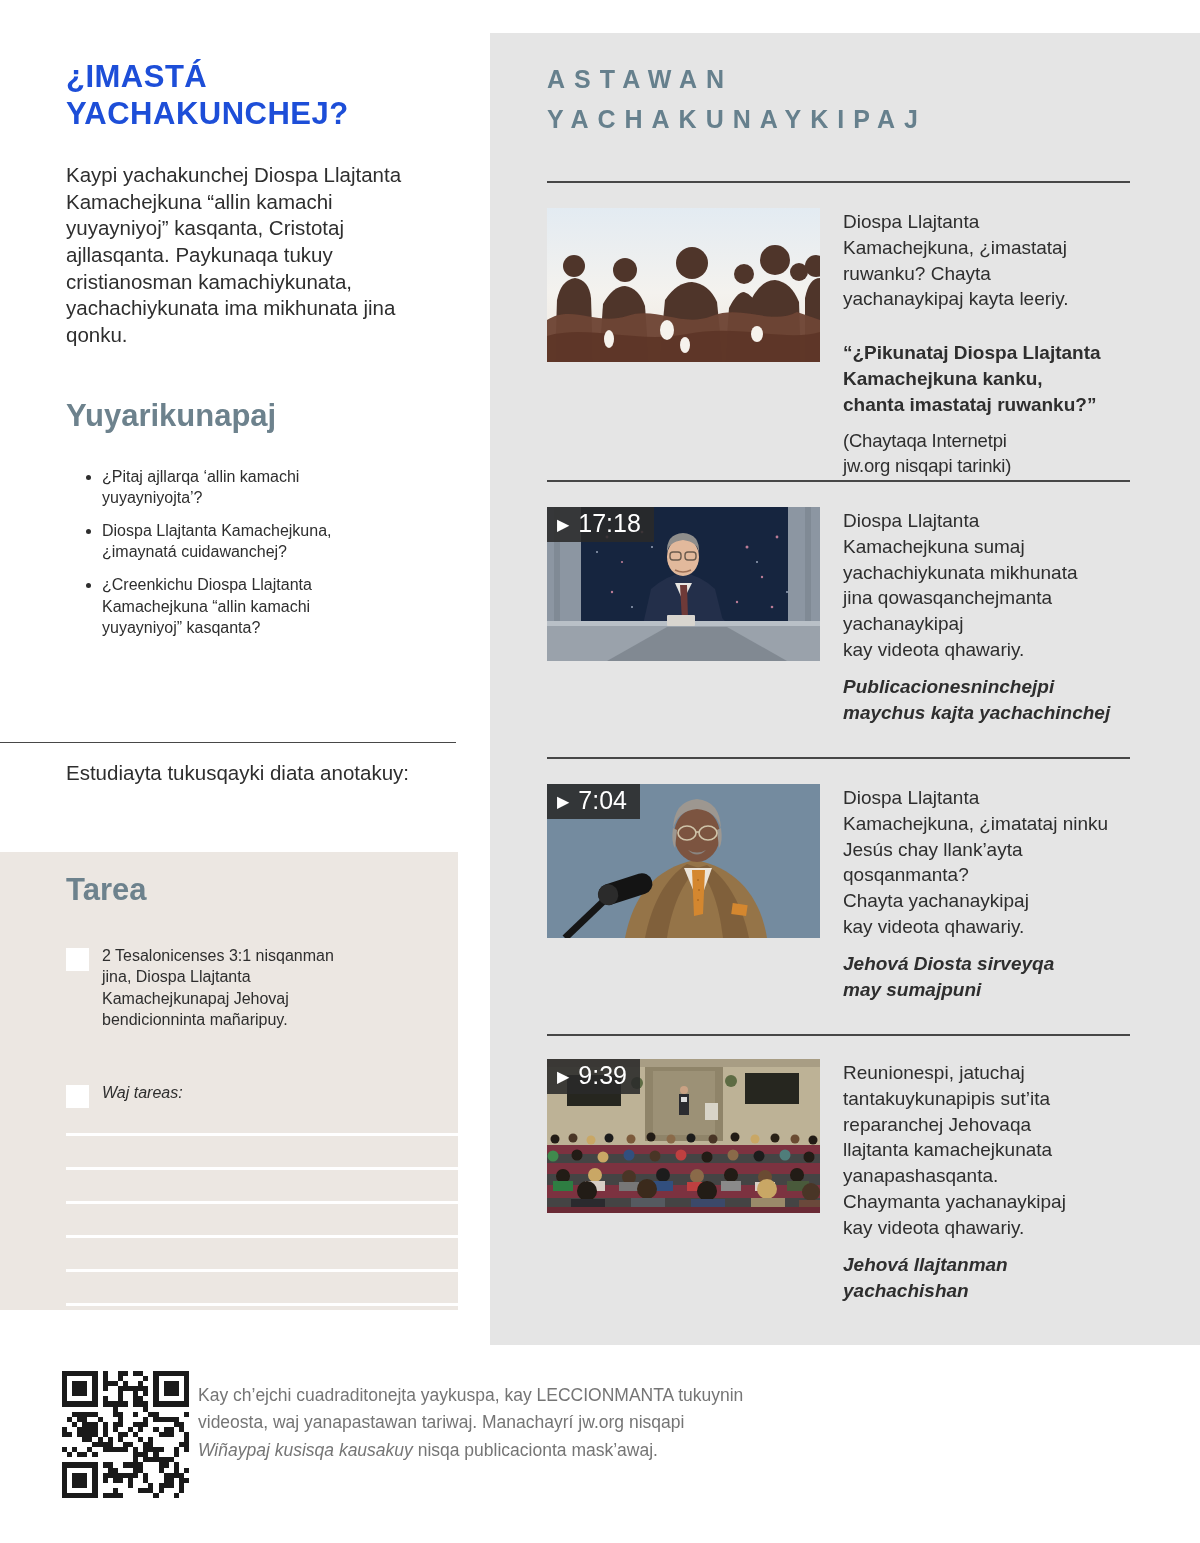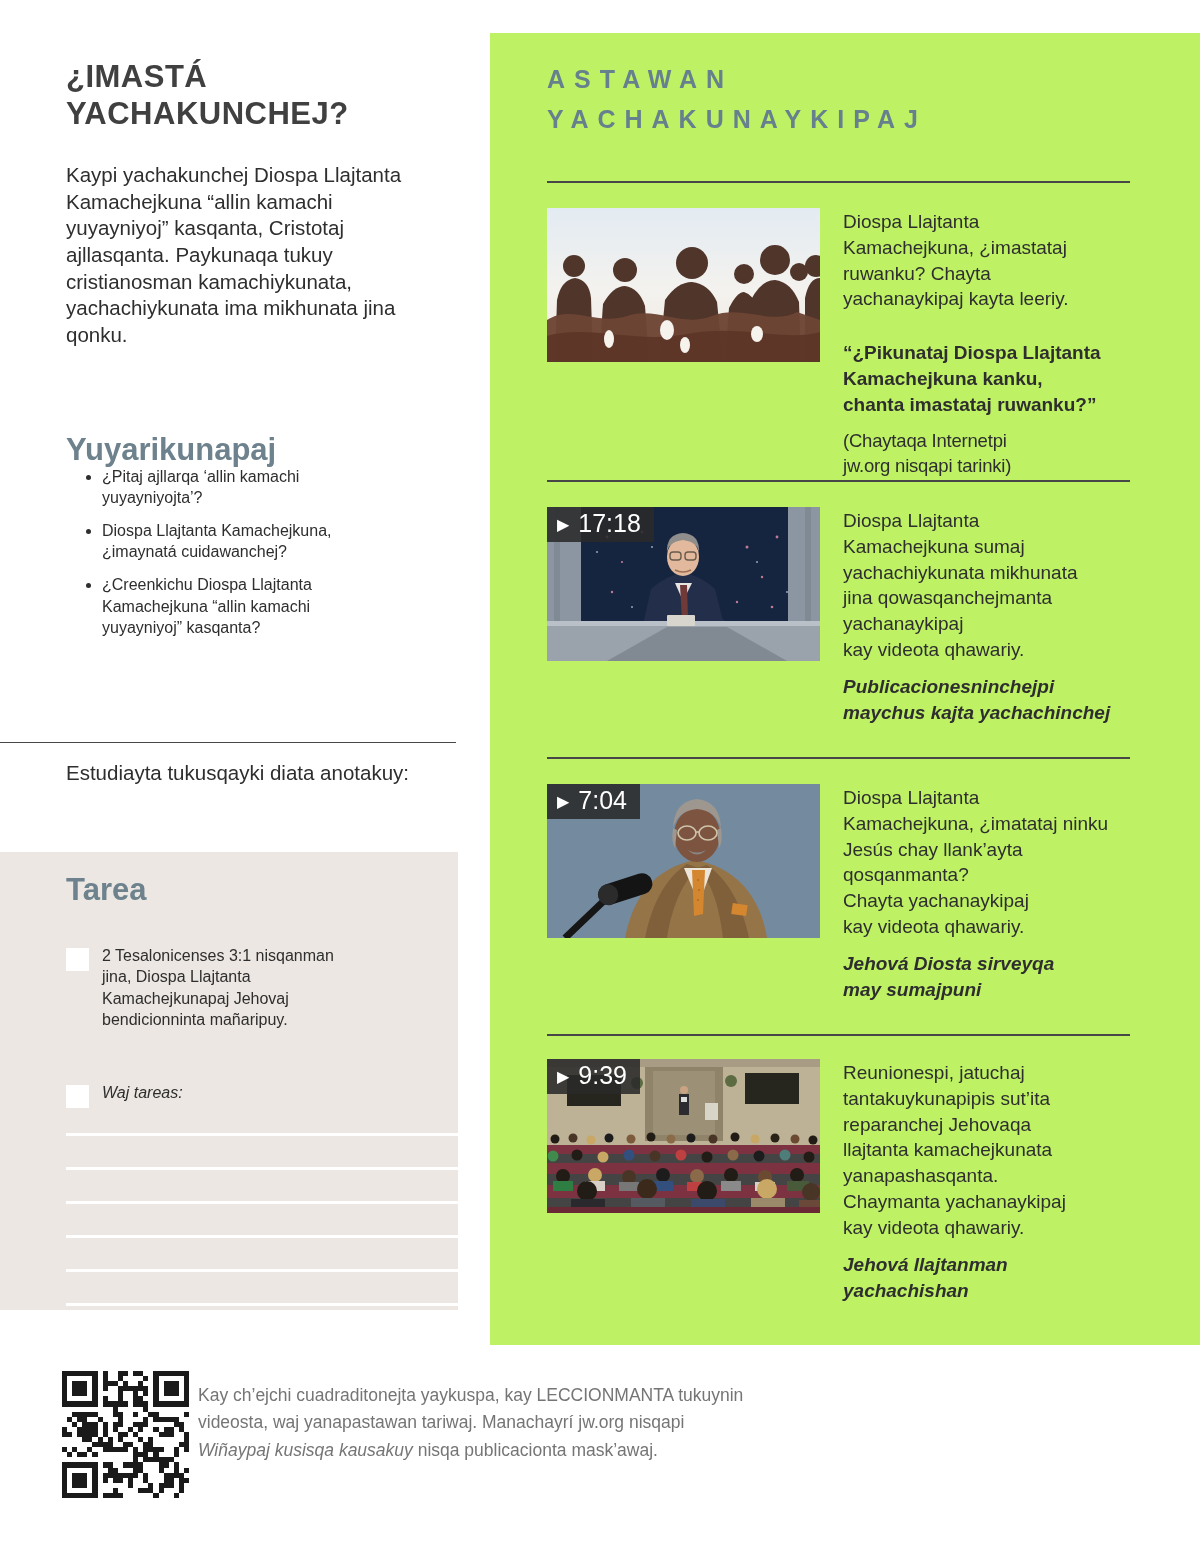--- a/index.html
+++ b/index.html
@@ -4,40 +4,40 @@
 <style>
   html,body{margin:0;padding:0;}
   body{
     width:1200px;height:1543px;position:relative;background:#ffffff;
     font-family:"Liberation Sans",sans-serif;color:#2e2e2e;overflow:hidden;
   }
   .pre{white-space:pre-line;}
 
   
   .h1{position:absolute;left:66px;top:58px;font-size:31px;font-weight:bold;
-      letter-spacing:.5px;line-height:1.2;color:#404040;}
+      letter-spacing:.5px;line-height:1.2;color:#1d4ed8;}
   .intro{position:absolute;left:66px;top:162px;font-size:20.5px;line-height:1.3;}
-  .h2{position:absolute;left:66px;top:398px;font-size:31px;font-weight:bold;color:#6d828d;margin-top:34px;}
+  .h2{position:absolute;left:66px;top:398px;font-size:31px;font-weight:bold;color:#6d828d;}
   ul.review{position:absolute;left:78px;top:464px;margin:2px;padding:0 0 0 22px;
       font-size:16px;line-height:1.32;}
   ul.review li{margin-bottom:12px;}
   .divider-left{position:absolute;left:0;top:742px;width:456px;height:1px;background:#474747;}
   .note-line{position:absolute;left:66px;top:761px;font-size:20.5px;}
 
   .taskbox{position:absolute;left:0;top:852px;width:458px;height:458px;background:#ece7e2;}
   .task-title{position:absolute;left:66px;top:20px;font-size:31px;font-weight:bold;color:#6d828d;}
   .task-item{position:absolute;left:66px;display:flex;gap:13px;width:360px;}
   .task-item.first{top:93px;}
   .task-item.second{top:230px;font-style:italic;}
   .checkbox{width:23px;height:23px;background:#ffffff;flex:none;margin-top:3px;}
   .task-text{font-size:16px;line-height:1.33;}
   .answer-line{position:absolute;left:66px;width:392px;height:3px;background:#ffffff;}
 
   
-  .panel{position:absolute;left:490px;top:33px;width:710px;height:1312px;background:#bef264;}
+  .panel{position:absolute;left:490px;top:33px;width:710px;height:1312px;background:#e5e5e5;}
   .r-title{position:absolute;left:57px;top:26px;font-size:25px;font-weight:bold;
       letter-spacing:9px;line-height:1.6;color:#66808d;}
   .rule{position:absolute;left:57px;width:583px;height:2px;background:#474747;}
   .rule.r1{top:148px;} .rule.r2{top:447px;} .rule.r3{top:724px;} .rule.r4{top:1001px;}
   .row{position:absolute;left:57px;width:640px;height:270px;}
   .row.n1{top:175px;} .row.n2{top:474px;} .row.n3{top:751px;} .row.n4{top:1026px;}
   .thumb{position:absolute;left:0;top:0;width:273px;height:154px;overflow:hidden;background:#444;}
   .badge{position:absolute;left:0;top:0;background:rgba(42,42,42,.88);color:#fff;
       font-size:25px;padding:4px 13px 6px 10px;display:flex;align-items:center;gap:9px;line-height:1;}
   .badge .tri{font-size:16px;padding-top:2px;}

